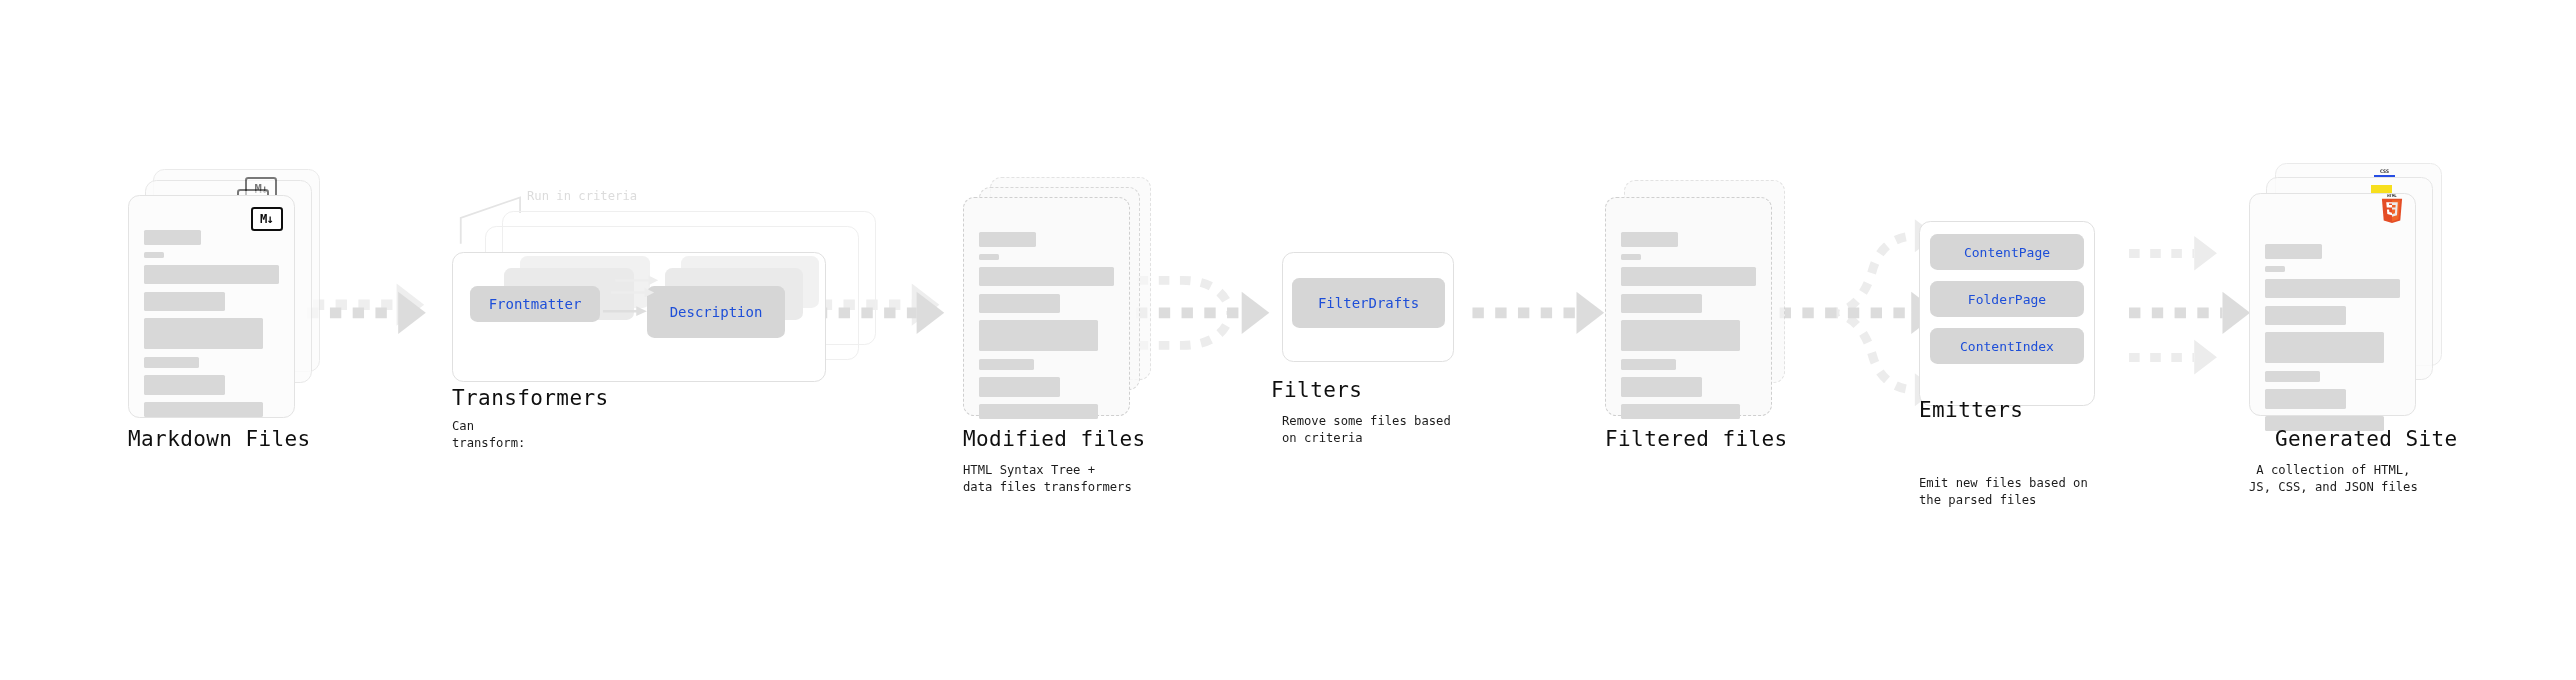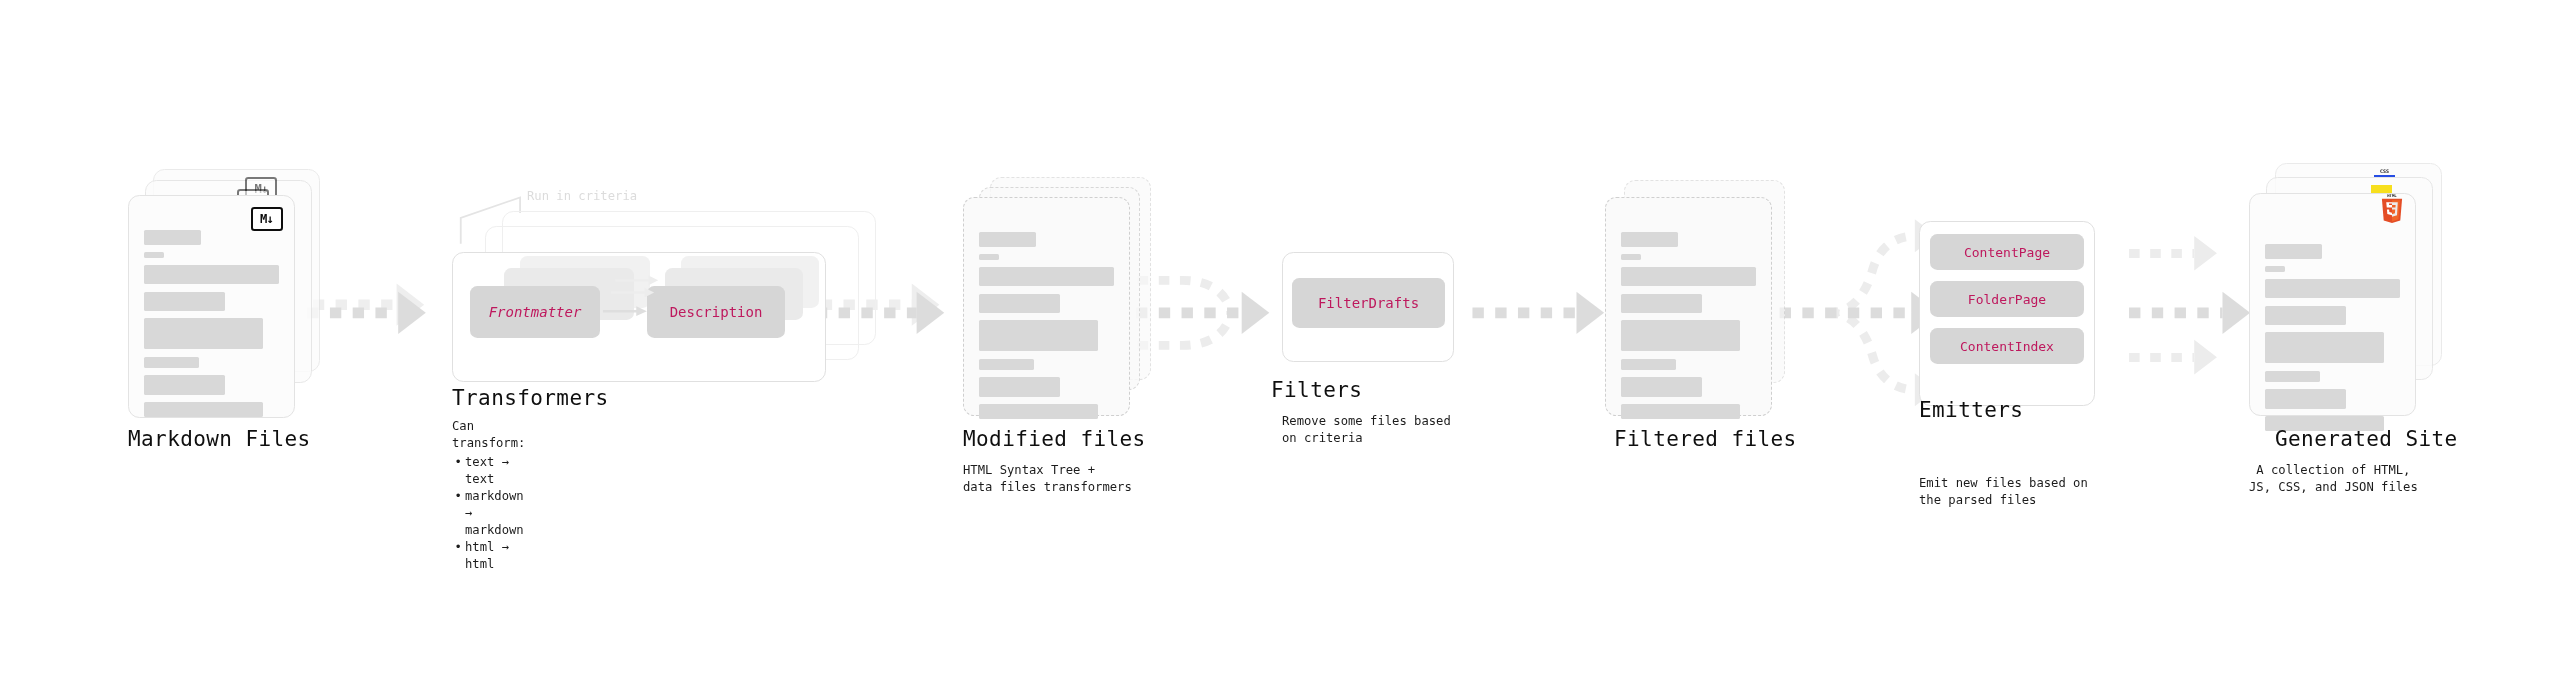--- a/index.html
+++ b/index.html
@@ -39,21 +39,21 @@
 
   
   .pbox{
     position:absolute;box-sizing:border-box;background:#ffffff;
     border:1.3px solid #e0e0e0;border-radius:11.4px;
   }
   .pbox.ghost{background:transparent;border-color:#efefef;}
   .pill{
     position:absolute;background:#d6d6d6;border-radius:7.3px;
     display:flex;align-items:center;justify-content:center;
-    font-size:14px;color:#be185d;white-space:nowrap;
+    font-size:14px;color:#1d4ed8;white-space:nowrap;
   }
   .pill.ghost{background:#eaeaea;}
   .pill.ghost2{background:#f1f1f1;}
 
   
   .title{position:absolute;font-size:21px;color:#0f0f0f;white-space:nowrap;letter-spacing:0.4px;}
   .desc{position:absolute;font-size:12.2px;color:#1c1c1c;line-height:17px;white-space:pre;}
   .note{position:absolute;font-size:12.2px;color:#dcdcdc;white-space:nowrap;}
   .bullets{position:absolute;font-size:12.2px;color:#1c1c1c;line-height:17px;}
   .bullets .hdr{margin-bottom:1.6px;}
@@ -145,21 +145,21 @@
   <div class="title" style="left:128px;top:427px;">Markdown Files</div>
 </div>
 
 <div class="stage">
   <div class="pbox ghost" style="left:502px;top:211px;width:374px;height:134px;"></div>
   <div class="pbox ghost" style="left:485px;top:226px;width:374px;height:134px;"></div>
   <div class="pbox" style="left:452px;top:252px;width:374px;height:130px;"></div>
 
   <div class="pill ghost2" style="left:520px;top:256px;width:130px;height:52px;"></div>
   <div class="pill ghost" style="left:504px;top:268px;width:130px;height:52px;"></div>
-  <div class="pill" style="left:470px;top:286px;width:130px;height:52px;font-style:italic;">Frontmatter</div>
+  <div class="pill" style="left:470px;top:286px;width:130px;height:36px;">Frontmatter</div>
 
   <div class="pill ghost2" style="left:681px;top:256px;width:138px;height:52px;"></div>
   <div class="pill ghost" style="left:665px;top:268px;width:138px;height:52px;"></div>
   <div class="pill" style="left:647px;top:286px;width:138px;height:52px;">Description</div>
 
   <svg class="ovl" viewBox="0 0 3170 838">
     <g stroke="#ededed" stroke-width="3" fill="none">
       <line x1="757" y1="345" x2="800" y2="345"></line>
         <path d="M798,339 L810,345 L798,351 Z" fill="#ededed" stroke="none"></path>
       <line x1="752" y1="360" x2="795" y2="360"></line>
@@ -170,25 +170,20 @@
         <path d="M783,377 L796,383 L783,389 Z" fill="#dedede" stroke="none"></path>
     </g>
   </svg>
 
   <div class="note" style="left:527px;top:189px;">Run in criteria</div>
 
   <div class="title" style="left:452px;top:386px;">Transformers</div>
 
   <div class="bullets" style="left:452px;top:418px;">
     <div class="hdr">Can transform:</div>
-    <ul>
-      <li>text → text</li>
-      <li>markdown → markdown</li>
-      <li>html → html</li>
-    </ul>
   </div>
 </div>
 
 <div class="stage">
   <div class="doc dashed" style="left:990px;top:177px;width:161px;height:203px;opacity:.6;"></div>
   <div class="doc dashed" style="left:979px;top:187px;width:161px;height:203px;opacity:.8;"></div>
   <div class="doc dashed" style="left:963px;top:197px;width:167px;height:219px;">
     <div class="lines">
       <div class="bar" style="width:42%;height:14.6px;"></div>
       <div class="bar" style="width:15%;height:5.7px;"></div>
@@ -223,21 +218,21 @@
       <div class="bar" style="width:15%;height:5.7px;"></div>
       <div class="bar" style="width:100%;height:19.5px;margin-top:4.9px;"></div>
       <div class="bar" style="width:60%;height:19.5px;"></div>
       <div class="bar" style="width:88%;height:31px;"></div>
       <div class="bar" style="width:41%;height:11.4px;"></div>
       <div class="bar" style="width:60%;height:19.5px;"></div>
       <div class="bar" style="width:88%;height:14.6px;"></div>
     </div>
   </div>
 
-  <div class="title" style="left:1605px;top:427px;margin-left:9px;">Filtered files</div>
+  <div class="title" style="left:1605px;top:427px;">Filtered files</div>
 </div>
 
 <div class="stage">
   <div class="pbox" style="left:1919px;top:221px;width:176px;height:185px;"></div>
   <div class="pill" style="left:1930px;top:234px;width:154px;height:36px;font-size:13px;">ContentPage</div>
   <div class="pill" style="left:1930px;top:281px;width:154px;height:36px;font-size:13px;">FolderPage</div>
   <div class="pill" style="left:1930px;top:328px;width:154px;height:36px;font-size:13px;">ContentIndex</div>
 
   <div class="title" style="left:1919px;top:398px;">Emitters</div>
   <div class="desc" style="left:1919px;top:433px;margin-top:42px;">Emit new files based on

